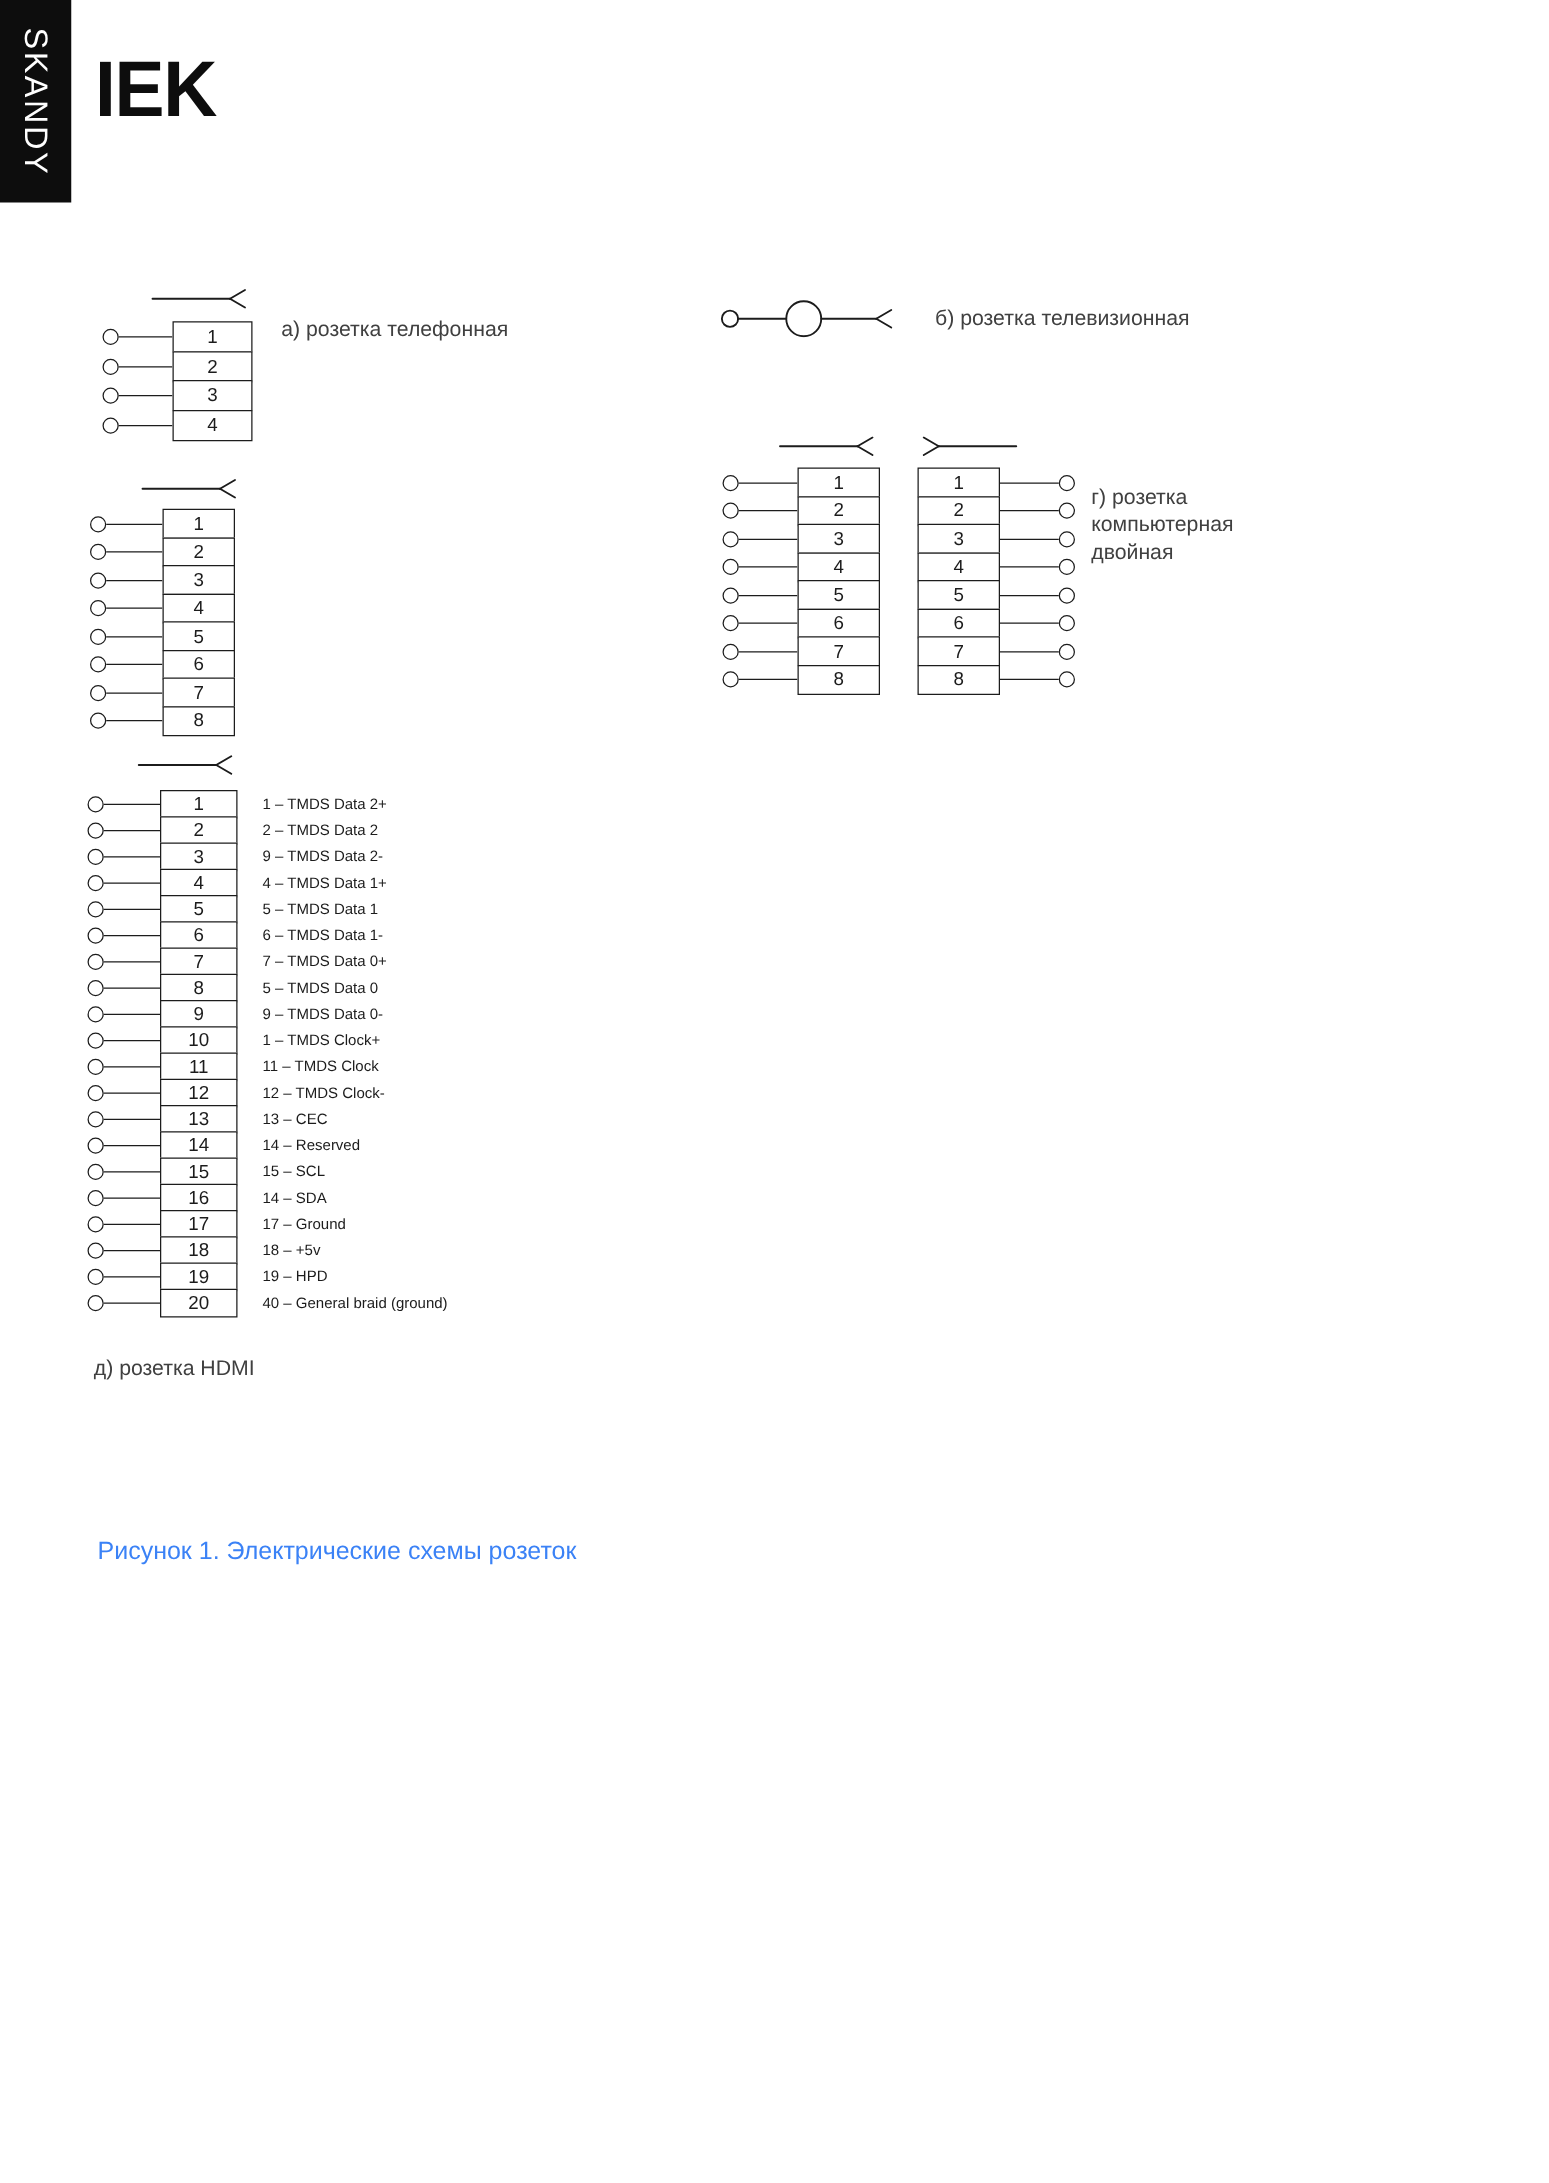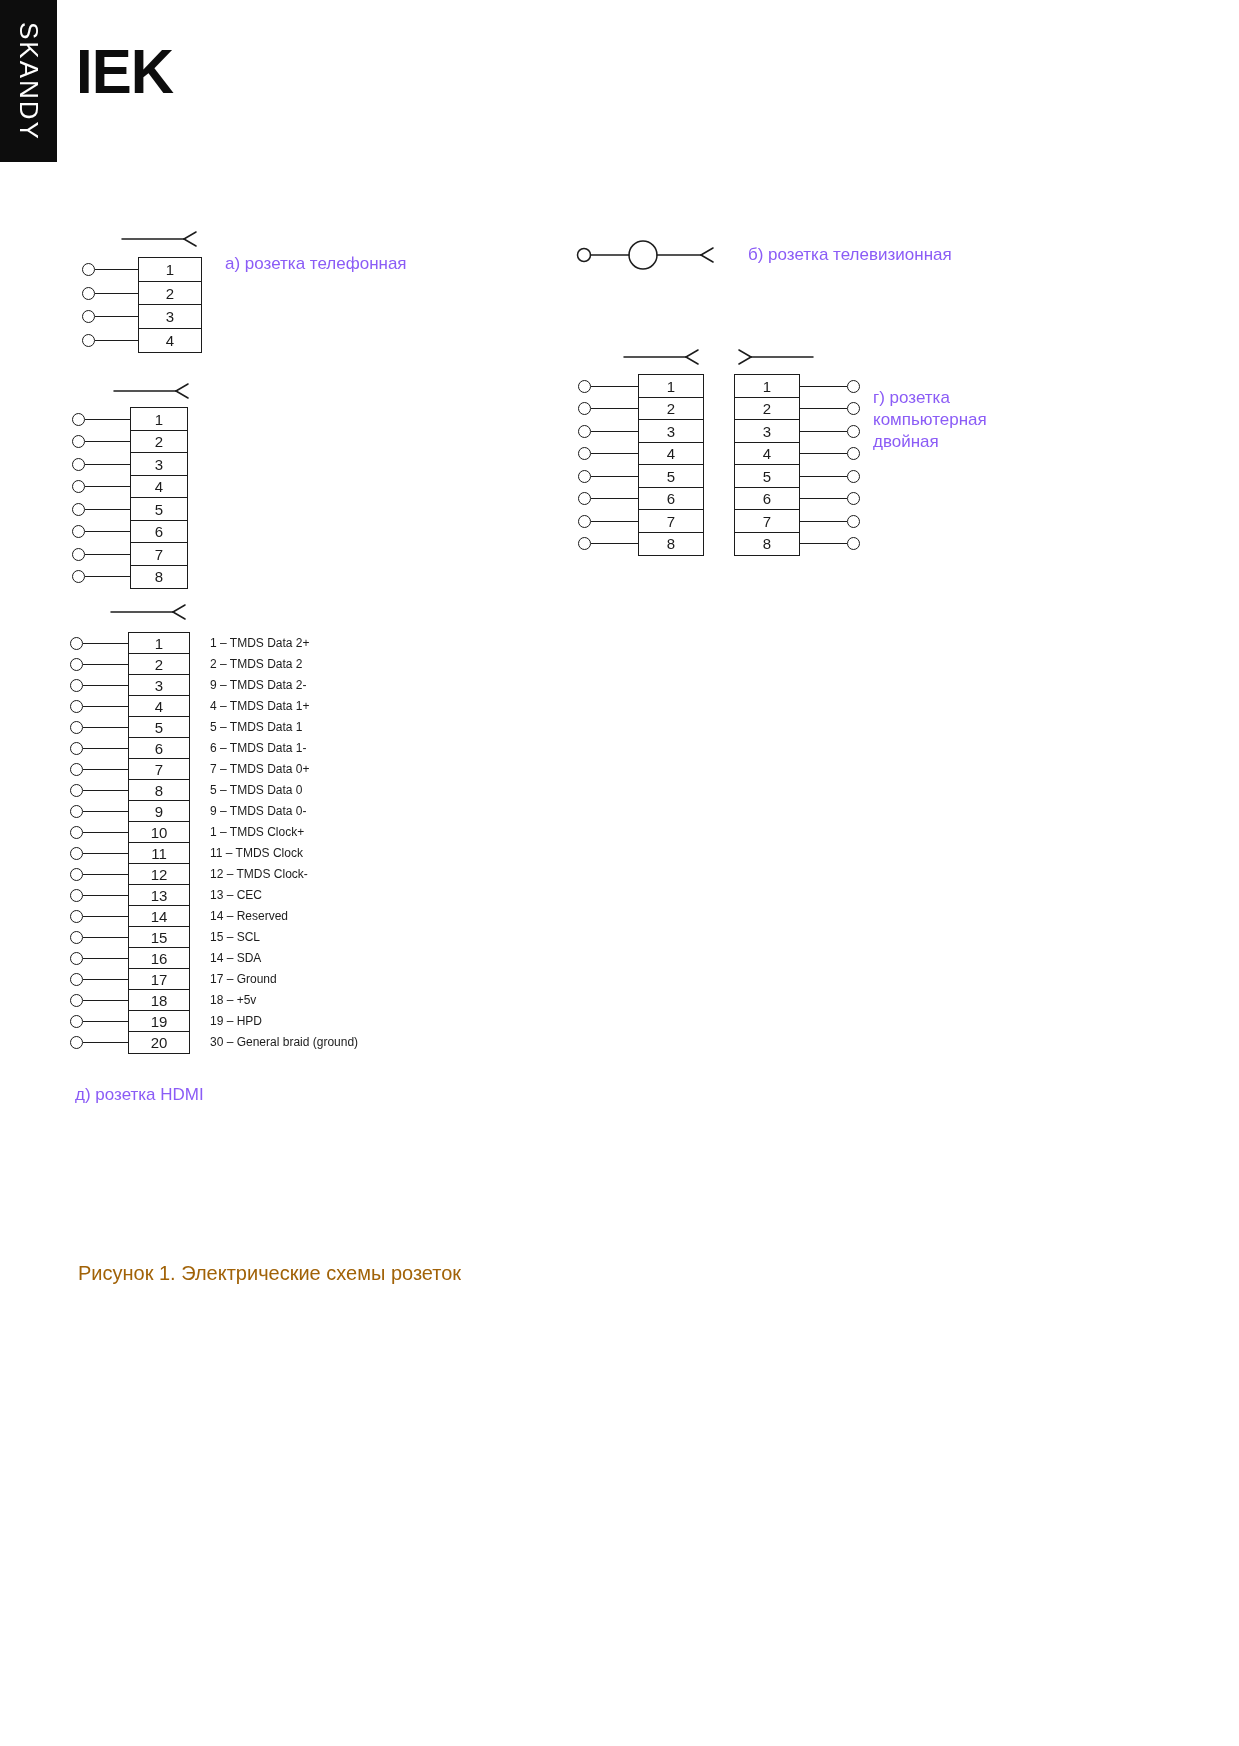--- a/index.html
+++ b/index.html
@@ -51,24 +51,24 @@
   }
   .dia-a .wire{width:43px}  .dia-a .cell{width:64px;height:25px}
   .dia-v .wire{width:45px}  .dia-v .cell{width:58px;height:24px}
   .dia-g .wire{width:47px}  .dia-g .cell{width:66px;height:24px}
   .dia-d .wire{width:45px}  .dia-d .cell{width:62px;height:22.5px}
 
   
   svg.sym line, svg.sym circle{stroke:#1c1c1c;stroke-width:1.5;fill:none;stroke-linecap:round;}
 
   
-  .dia-label{font-size:17px;line-height:22px;color:#8b5cf6;}
+  .dia-label{font-size:17px;line-height:22px;color:#404040;}
   .legend{font-size:12px;line-height:21px;}
   .legend-line{white-space:nowrap;}
-  .caption{font-size:20px;color:#a16207;margin-top:32px;}
+  .caption{font-size:20px;color:#3b82f6;}
 </style>
 </head>
 <body>
 
 <div class="page">
 
   <div class="sidebar">
     <span class="brand">SKANDY</span>
   </div>
 
@@ -379,19 +379,19 @@
       <div class="legend-line">1 – TMDS Clock+</div>
       <div class="legend-line">11 – TMDS Clock</div>
       <div class="legend-line">12 – TMDS Clock-</div>
       <div class="legend-line">13 – CEC</div>
       <div class="legend-line">14 – Reserved</div>
       <div class="legend-line">15 – SCL</div>
       <div class="legend-line">14 – SDA</div>
       <div class="legend-line">17 – Ground</div>
       <div class="legend-line">18 – +5v</div>
       <div class="legend-line">19 – HPD</div>
-      <div class="legend-line">30 – General braid (ground)</div>
+      <div class="legend-line">40 – General braid (ground)</div>
     </div>
   <div class="abs dia-label" style="left:75px;top:1084px">д) розетка HDMI</div>
 
   <div class="abs caption" style="left:78px;top:1230px">Рисунок 1. Электрические схемы розеток</div>
 
 </div>
 
 </body></html>

